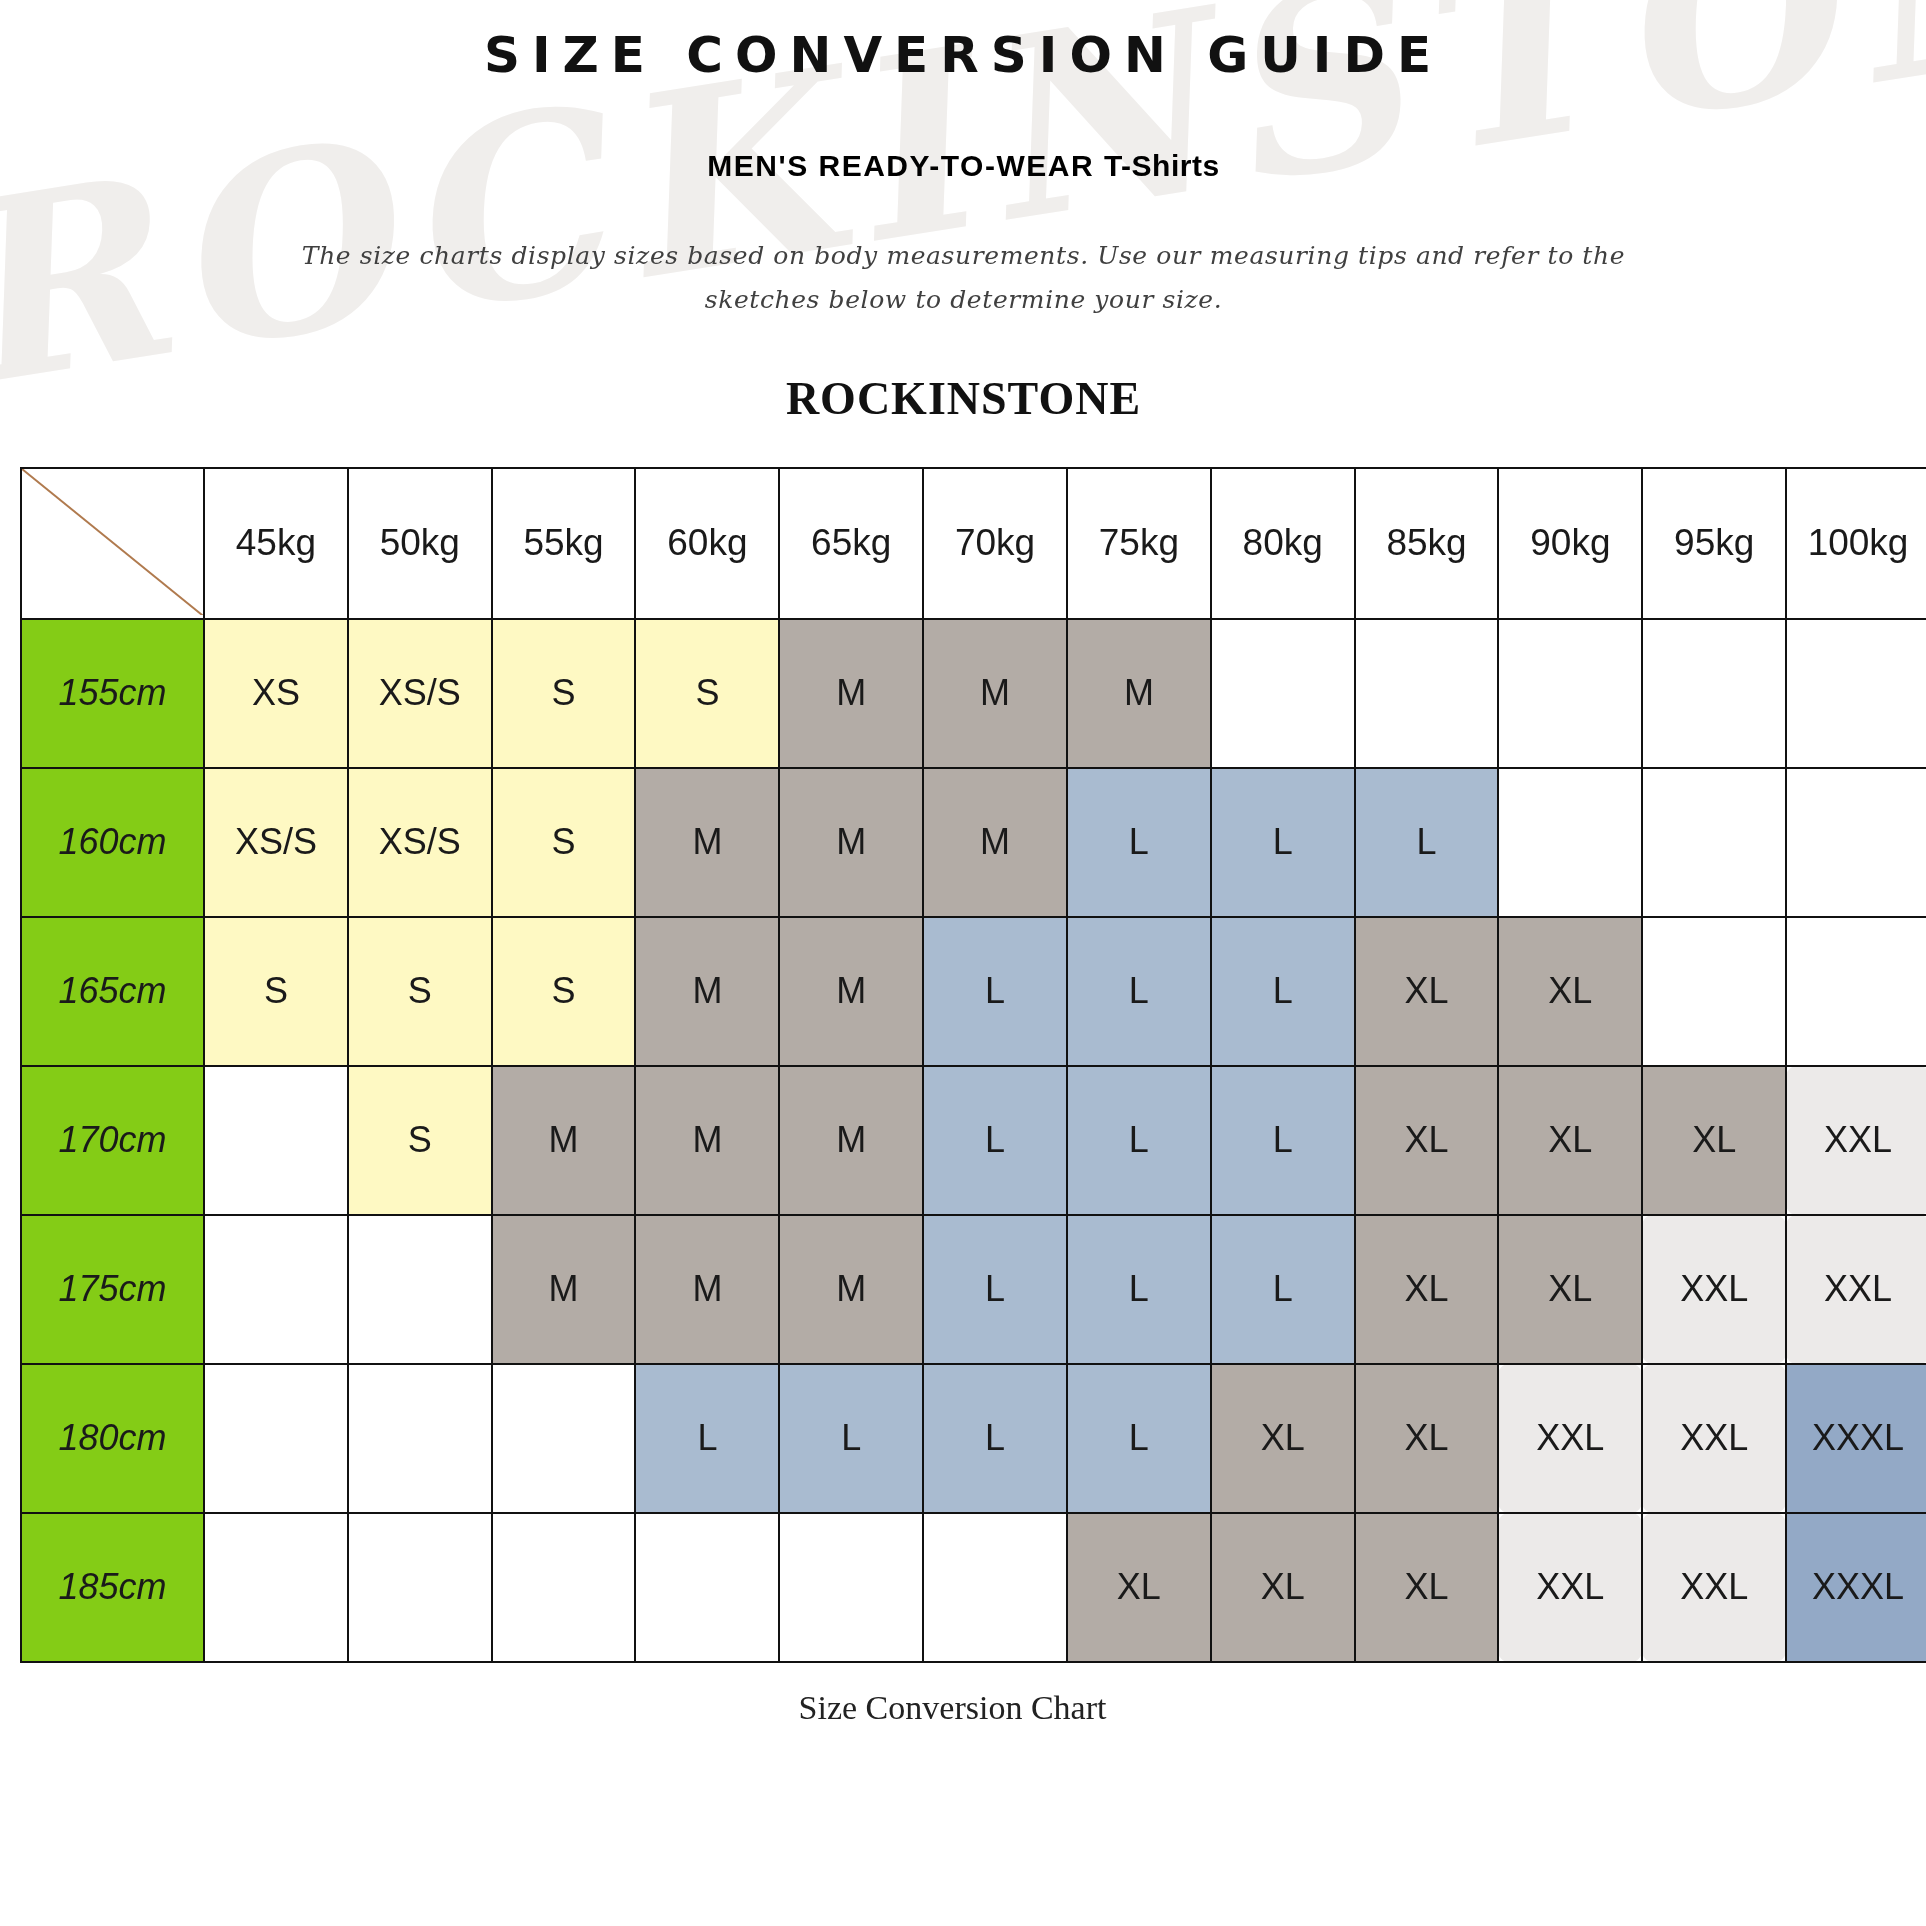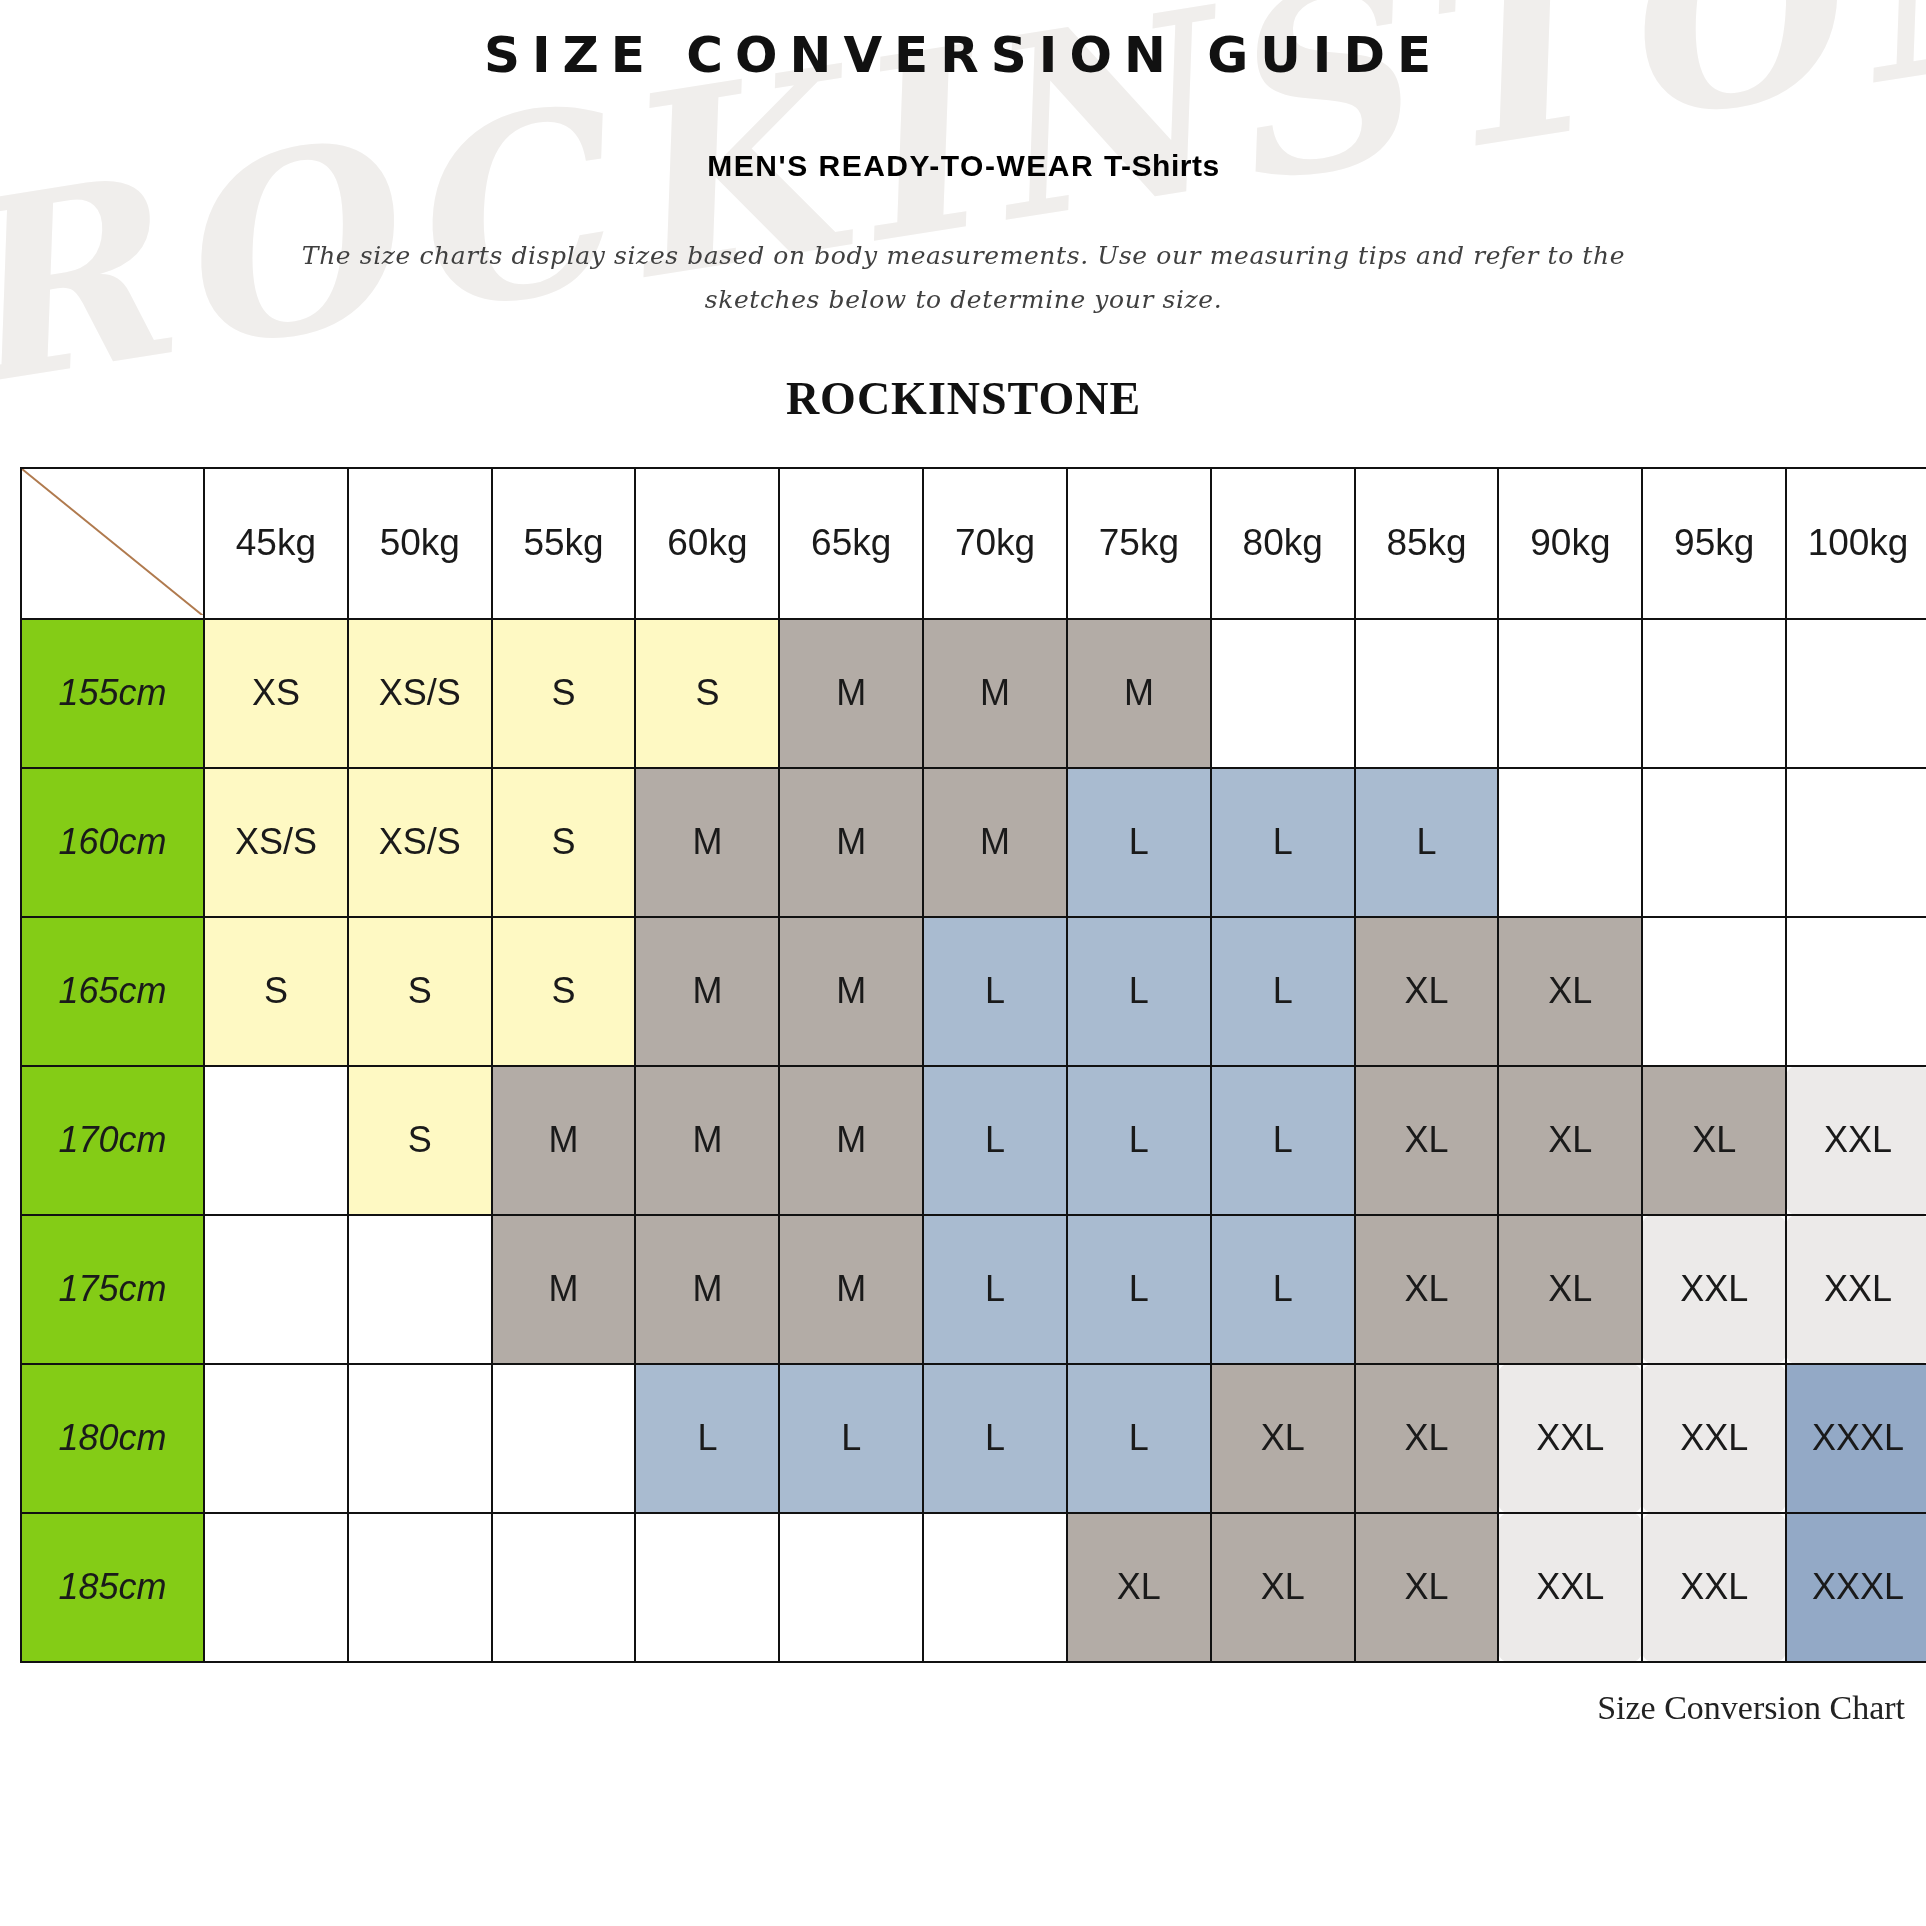--- a/index.html
+++ b/index.html
@@ -133,21 +133,21 @@
   .c-blue  { background: #a9bbd0; }
   .c-pale  { background: #eceae9; border-radius: 11px; }
   .c-dblue { background: #93a9c6; }
 
   .rowlabel { background: #84cc16; font-size: 37px; font-style: italic; }
 
   
   .footer {
     margin-top: 26px;
     padding-right: 22px;
-    text-align: right;
+    text-align: center;
     font-family: "Liberation Serif", serif;
     font-size: 34px;
     color: #222;
   }
 </style>
 </head>
 <body>
 
 <div class="watermark">ROCKINSTONE</div>
 

